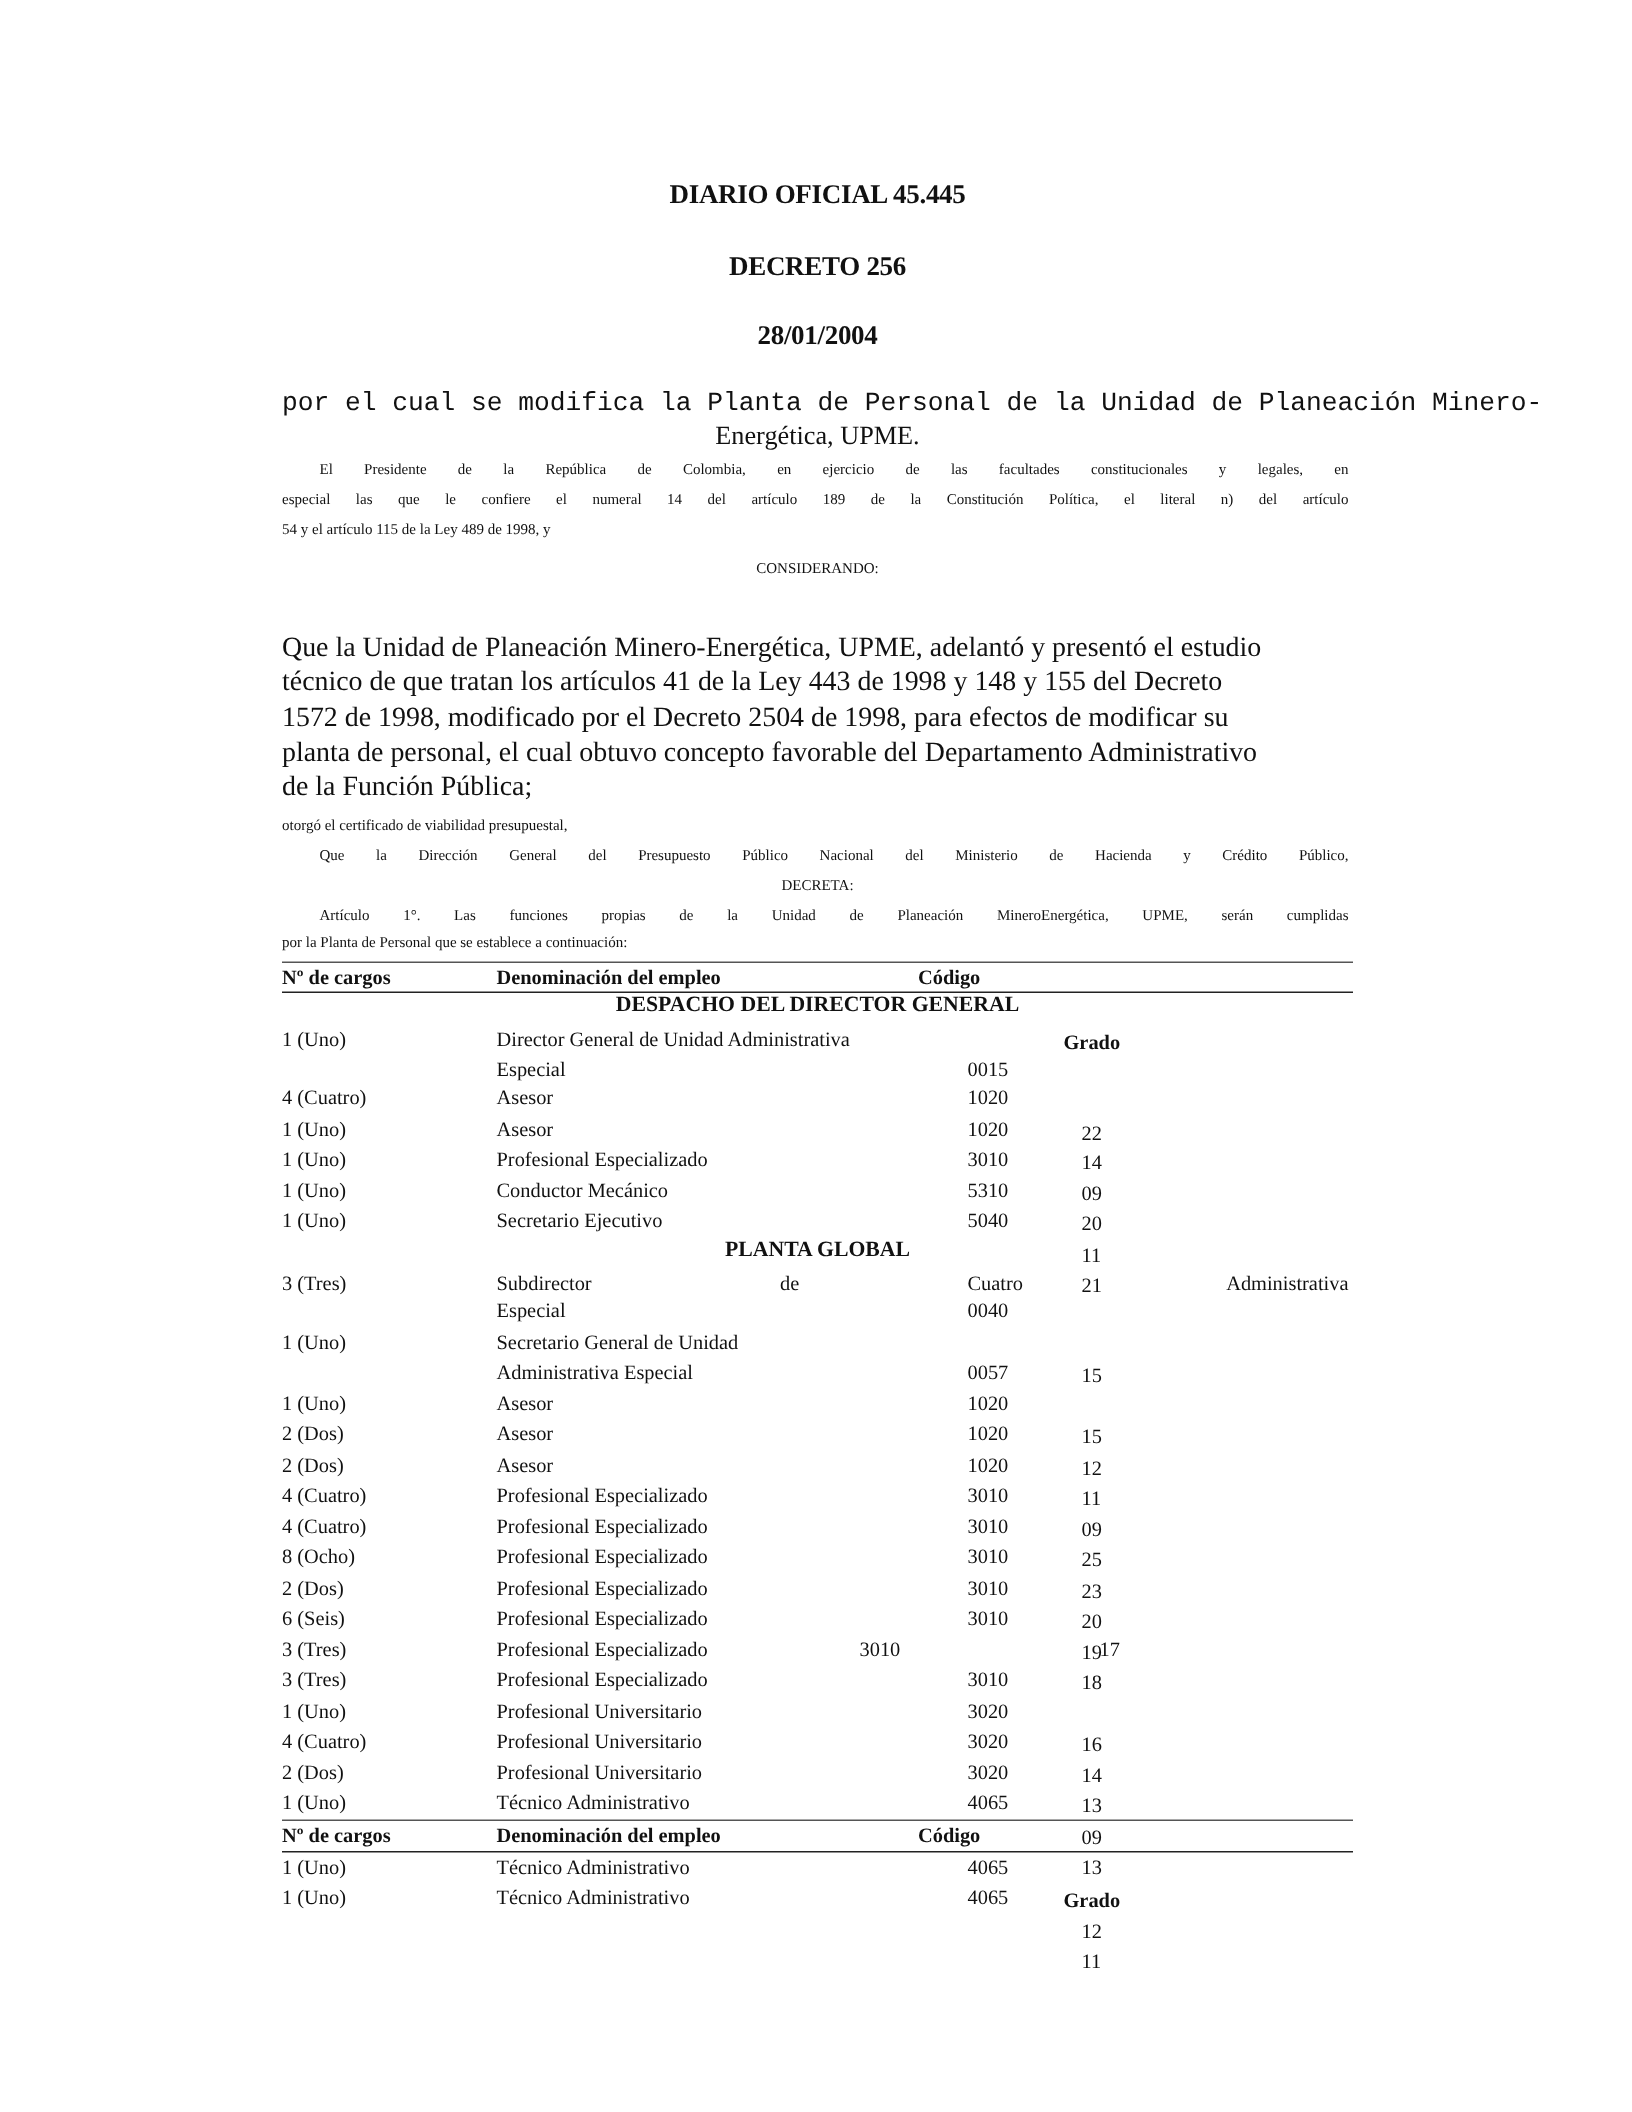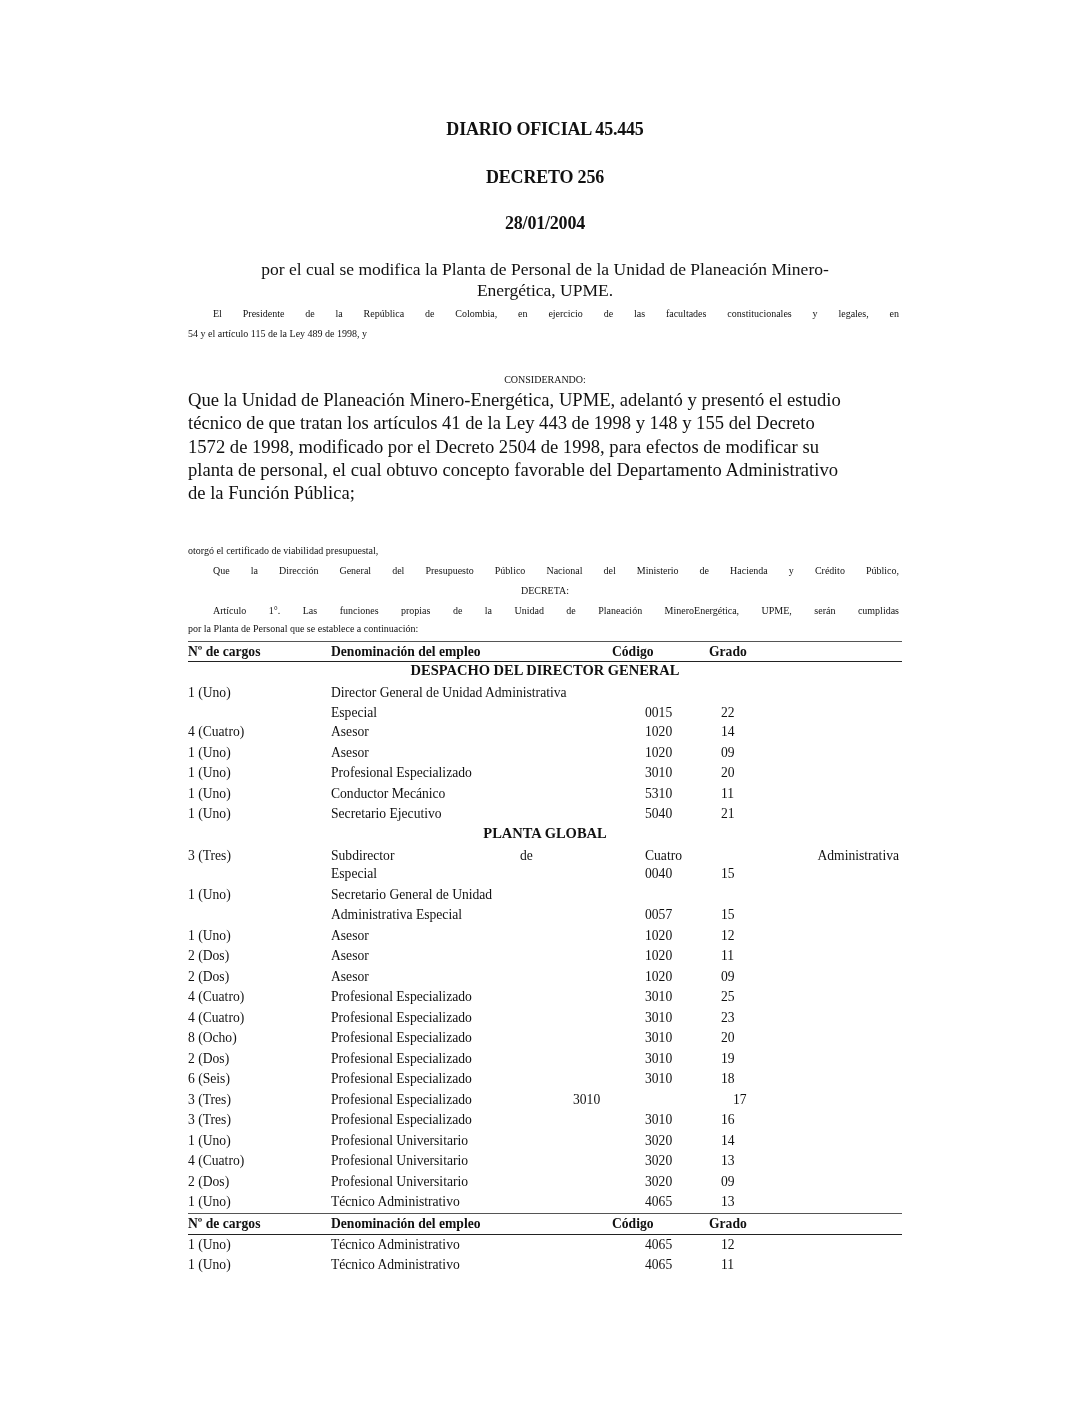--- a/index.html
+++ b/index.html
@@ -14,43 +14,44 @@
   .just .line.last { text-align-last: left; }
   .big { position: absolute; left: 188px; width: 715px; font-size: 18.6px; line-height: 23.3px; }
   .big .line { display: block; white-space: nowrap; }
   .rule { position: absolute; left: 188px; width: 714px; height: 0; border-top: 1px solid #555; }
   .rule.dark { border-top: 1px solid #222; }
   .row { position: absolute; left: 188px; width: 714px; height: 20px; font-size: 13.6px; line-height: 20px; text-decoration: underline; }
   .row span { position: absolute; top: 0; white-space: nowrap; }
   .c1 { left: 0; }
   .c2 { left: 143px; }
   .c3 { left: 457px; }
-  .c4 { left: 533px; }
+  .c4 { left: 533px; margin-top: 43px; }
   .hdr { font-weight: bold; }
   .hdr .c3 { left: 424px; }
   .hdr .c4 { left: 521px; }
   .section { font-weight: bold; font-size: 14.5px; }
 </style>
 </head>
 <body>
 
 <div class="center h-title" style="top:119px;">DIARIO OFICIAL 45.445</div>
 <div class="center h-title" style="top:167px;">DECRETO 256</div>
 <div class="center h-title" style="top:213px;">28/01/2004</div>
 
-<div class="center subtitle" style="top:259px;">por el cual se modifica la Planta de Personal de la Unidad de Planeación Minero-</div>
+<div class="center subtitle" style="top:259px;font-family:Liberation Mono, monospace;">por el cual se modifica la Planta de Personal de la Unidad de Planeación Minero-</div>
 <div class="center subtitle" style="top:280px;">Energética, UPME.</div>
 
 <div class="just small" style="top:304px;">
   <span class="line" style="padding-left:25px;">El Presidente de la República de Colombia, en ejercicio de las facultades constitucionales y legales, en</span>
+  <span class="line">especial las que le confiere el numeral 14 del artículo 189 de la Constitución Política, el literal n) del artículo</span>
   <span class="line last">54 y el artículo 115 de la Ley 489 de 1998, y</span>
 </div>
 <div class="center small" style="top:352px;margin-top:18px;">CONSIDERANDO:</div>
 
-<div class="big" style="top:388px;">
+<div class="big" style="top:420px;">
   <span class="line">Que la Unidad  de Planeación Minero-Energética, UPME, adelantó y presentó el estudio</span>
   <span class="line">técnico de que tratan los artículos 41 de la Ley 443 de 1998 y 148 y 155 del Decreto</span>
   <span class="line">1572 de 1998, modificado por el Decreto 2504 de 1998, para efectos de modificar su</span>
   <span class="line">planta de personal, el cual obtuvo concepto favorable del Departamento Administrativo</span>
   <span class="line">de la Función Pública;</span>
 </div>
 
 <div class="just small" style="top:541px;">
   <span class="line last">otorgó el certificado de viabilidad presupuestal,</span>
   <span class="line" style="padding-left:25px;">Que la Dirección General del Presupuesto Público Nacional del Ministerio de Hacienda y Crédito Público,</span>

